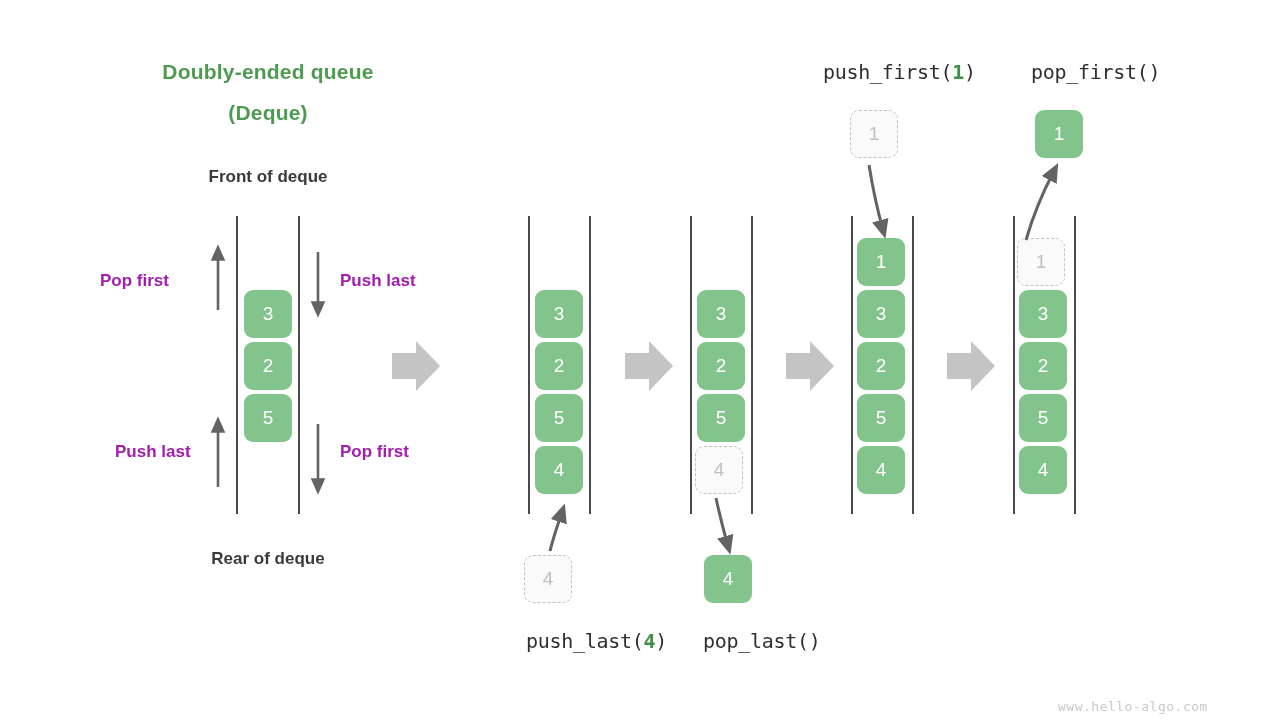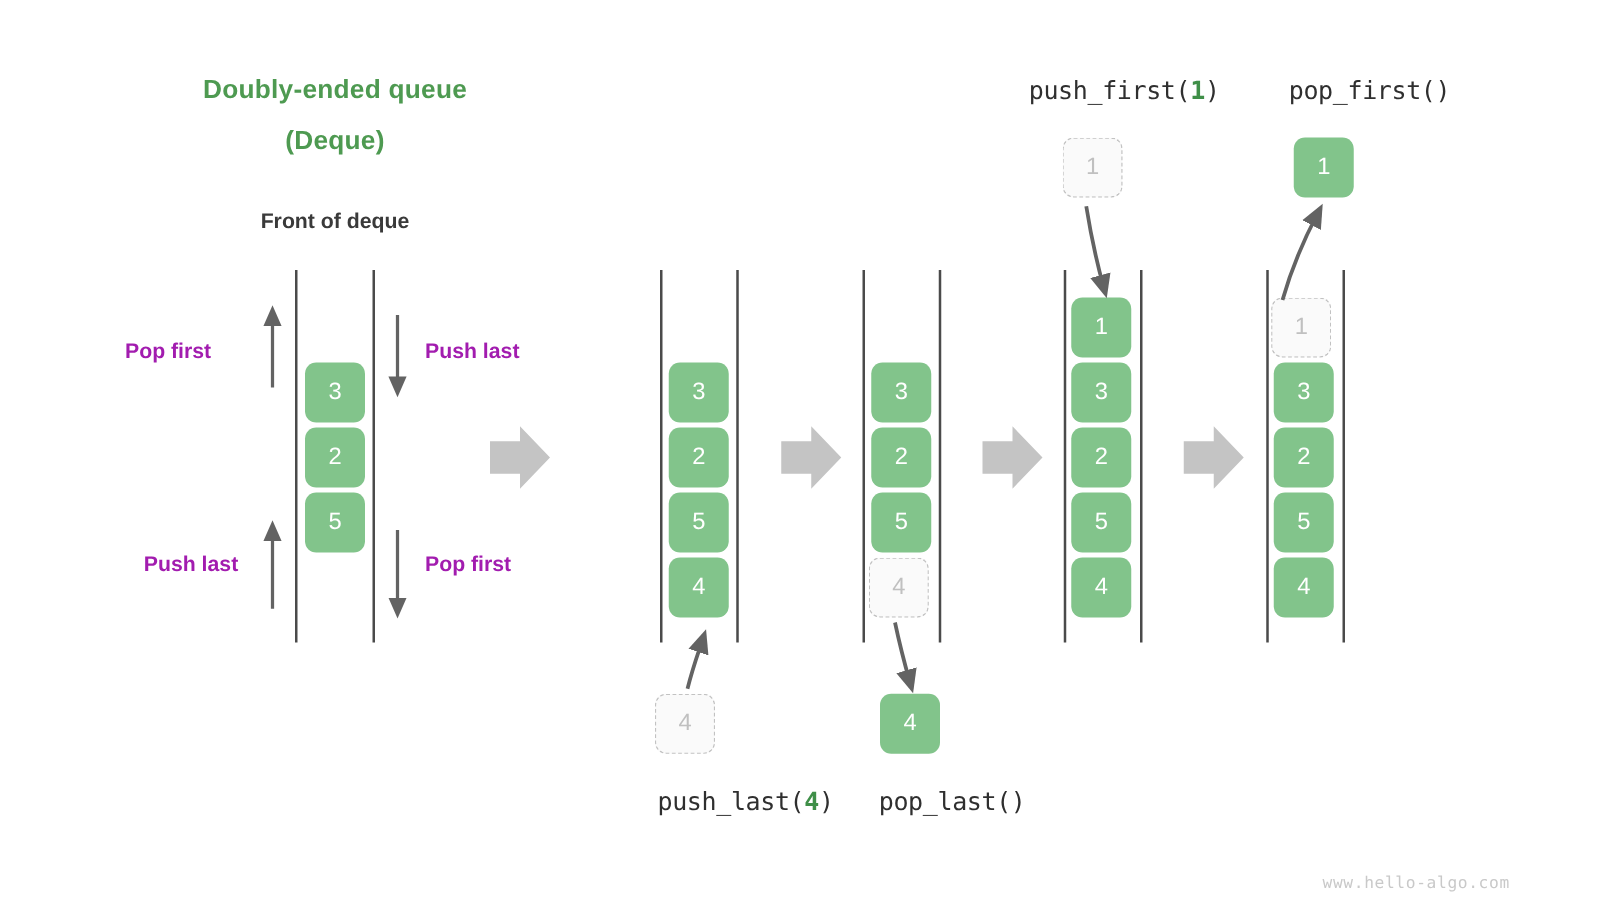--- a/index.html
+++ b/index.html
@@ -100,20 +100,21 @@
 </style>
 </head>
 <body>
 
 <div id="stage">
 
   <div class="title-line" style="left:110px; top:101px; width:316px;">(Deque)</div>
   <div class="title-line" style="left:110px; top:60px; width:316px;">Doubly-ended queue</div>
 
   <div class="hdr-label" style="left:110px; top:167px; width:316px;">Front of deque</div>
+  <div class="hdr-label" style="left:110px; top:549px; width:316px;">Rear of deque</div>
 
   <div class="side-label" style="left:100px; top:271px;">Pop first</div>
   <div class="side-label" style="left:340px; top:271px;">Push last</div>
   <div class="side-label" style="left:94px; top:442px;margin-left:21px;">Push last</div>
   <div class="side-label" style="left:340px; top:442px;">Pop first</div>
 
   <div class="code-label" style="left:823px; top:60px;">
     <span>push_first(</span><span class="arg">1</span><span>)</span>
   </div>
   <div class="code-label" style="left:1031px; top:60px;">

